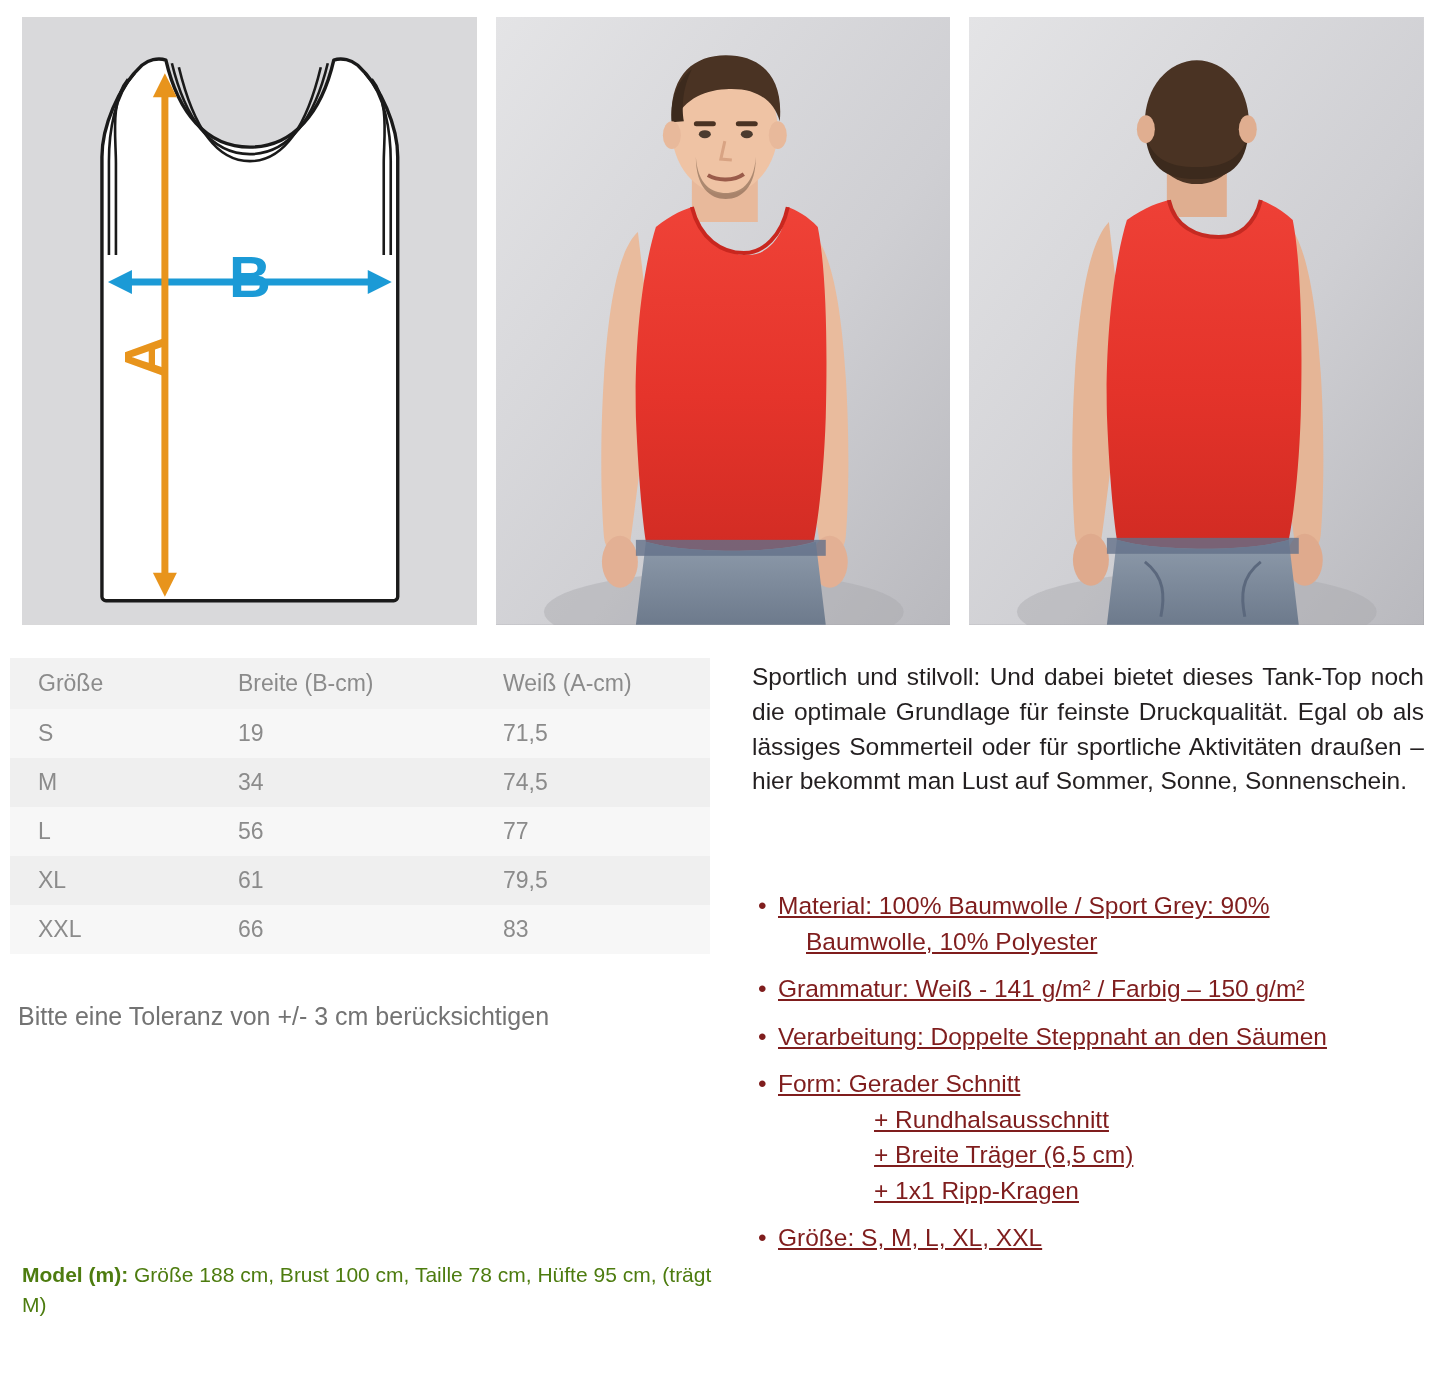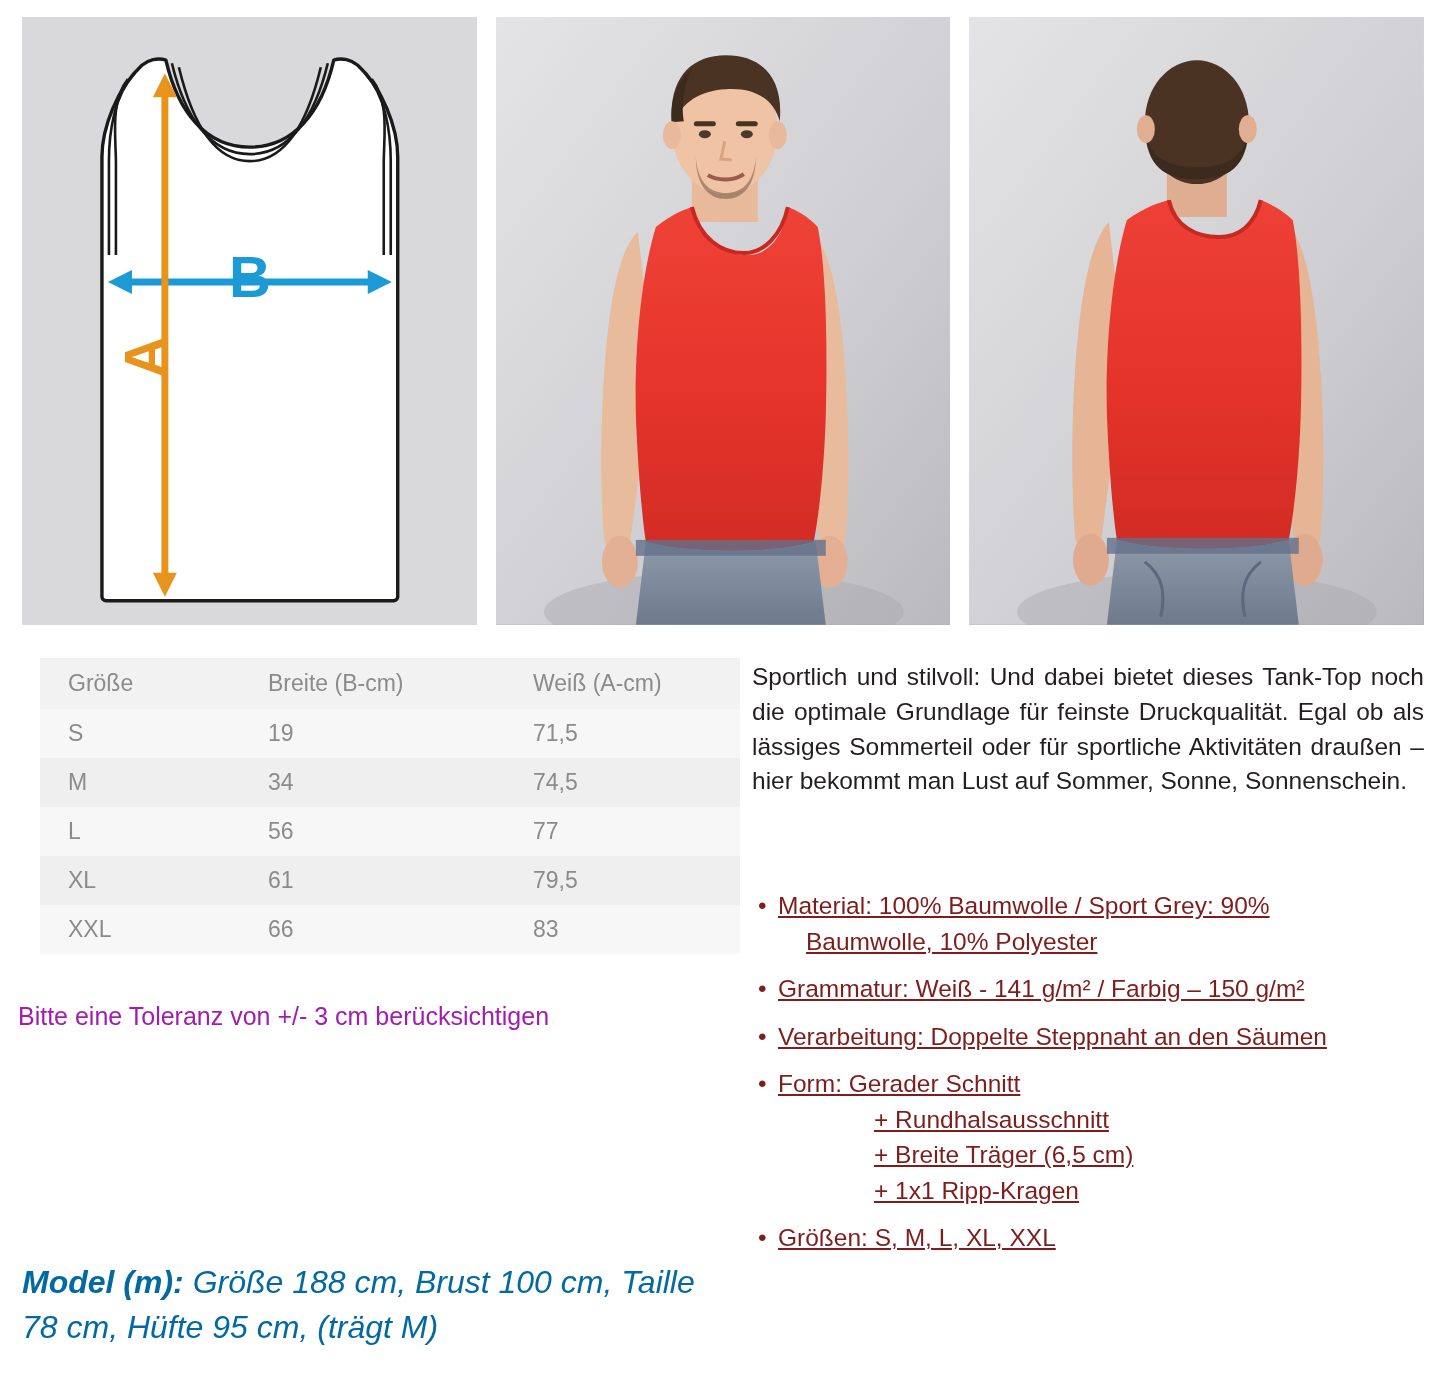--- a/index.html
+++ b/index.html
@@ -56,21 +56,21 @@
     position: absolute;
     left: 0;
     top: 640px;
     width: 1445px;
     height: 736px;
   }
 
   
   .table-wrap {
     position: absolute;
-    left: 40px;
+    left: 10px;
     top: 18px;
     width: 700px;
   }
   table.size-table {
     width: 700px;
     border-collapse: collapse;
     font-size: 23px;
     color: #8b8b8b;
   }
   table.size-table th {
@@ -90,32 +90,31 @@
   table.size-table tr.even td { background: #efefef; }
   table.size-table col.c1 { width: 200px; }
   table.size-table col.c2 { width: 265px; }
   table.size-table col.c3 { width: 235px; }
 
   .tolerance {
     position: absolute;
     left: 18px;
     top: 362px;
     font-size: 25px;
-    color: #a21caf;
+    color: #737373;
   }
 
   .model-line {
     position: absolute;
     left: 22px;
     top: 620px;
     width: 700px;
-    font-size: 32px;
-    color: #0369a1;
+    font-size: 21px;
+    color: #4d7c0f;
     line-height: 1.42;
-    font-style: italic;
   }
   .model-line b { font-weight: bold; }
 
   
   .desc {
     position: absolute;
     left: 752px;
     top: 20px;
     width: 672px;
     font-size: 24.5px;
@@ -371,18 +370,18 @@
 
       <div class="bullet">
         <span>Form: Gerader Schnitt</span>
         <span class="sub">+ Rundhalsausschnitt</span>
         <span class="sub">+ Breite Träger (6,5 cm)</span>
         <span class="sub">+ 1x1 Ripp-Kragen</span>
       </div>
 
 
       <div class="bullet nb">
-        <span>Größen:  S, M, L, XL, XXL</span>
+        <span>Größe:  S, M, L, XL, XXL</span>
       </div>
 
     </div>
   </div>
 </div>
 
 </body></html>

